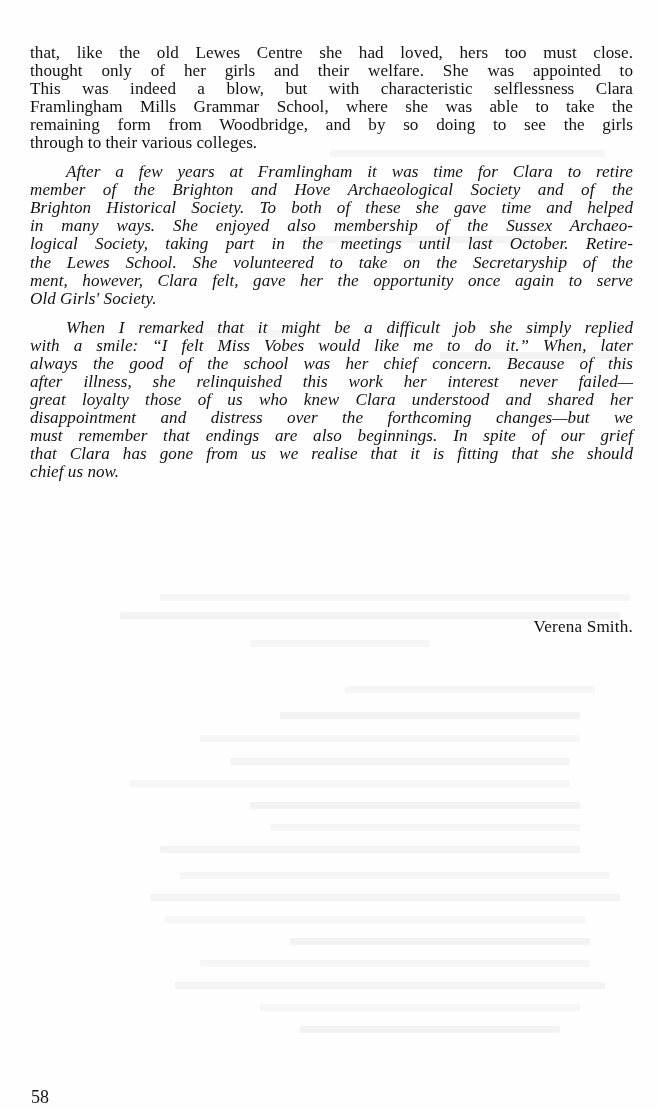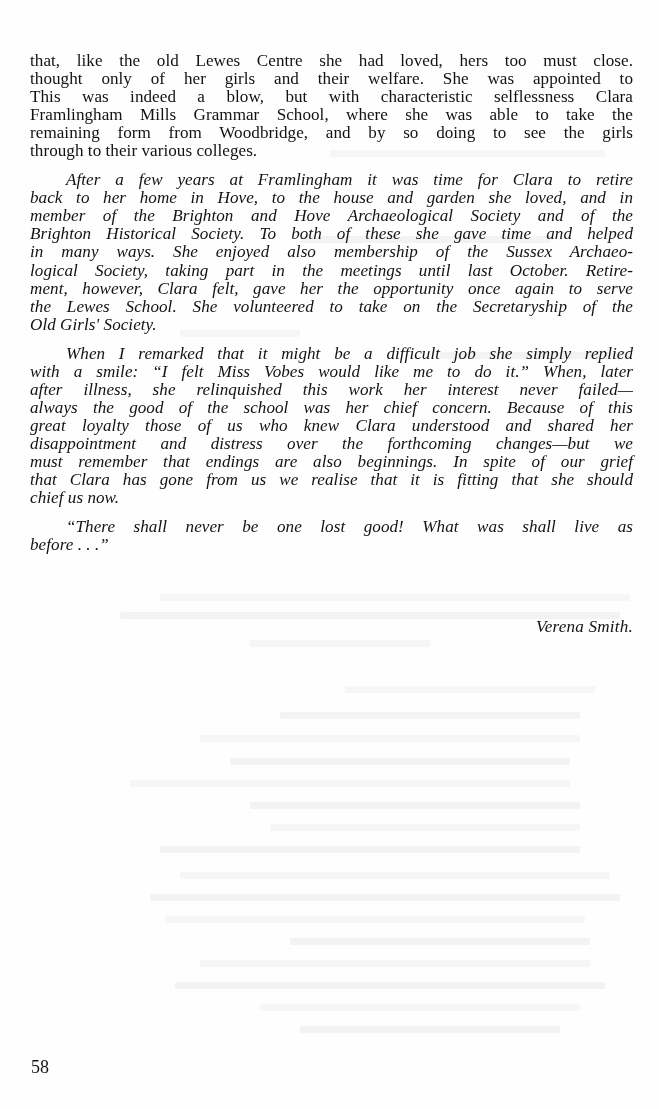--- a/index.html
+++ b/index.html
@@ -37,21 +37,21 @@
     opacity: 0.85;
   }
   .ghost-line.b {
     background: #f1f1f1;
   }
 
   
   #textblock {
     position: absolute;
     left: 30px;
-    top: 52px;
+    top: 44px;
     width: 603px;
     z-index: 2;
   }
 
   .para {
     margin: 0 0 0 0;
     color: #0d0d0d;
   }
   .para + .para {
     margin-top: 11px;
@@ -84,34 +84,33 @@
   }
 
   
   #signature {
     position: absolute;
     left: 30px;
     top: 617px;
     width: 603px;
     text-align: right;
     z-index: 2;
-    font-style: italic;
   }
   #signature .sig {
     font-size: 17.1px;
     line-height: 19px;
     color: #121212;
     letter-spacing: 0.2px;
   }
 
   
   #folio {
     position: absolute;
     left: 31px;
-    top: 1057px;
+    top: 1087px;
     z-index: 2;
   }
   #folio .num {
     font-size: 18px;
     line-height: 20px;
     color: #151515;
   }
 </style>
 </head>
 <body>
@@ -152,46 +151,41 @@
       <span class="ln j">that, like the old Lewes Centre she had loved, hers too must close.</span>
       <span class="ln j">thought only of her girls and their welfare.  She was appointed to</span>
       <span class="ln j">This was indeed a blow, but with characteristic selflessness Clara</span>
       <span class="ln j">Framlingham Mills Grammar School, where she was able to take the</span>
       <span class="ln j">remaining form from Woodbridge, and by so doing to see the girls</span>
       <span class="ln last">through to their various colleges.</span>
     </p>
 
     <p class="para">
       <span class="ln j indent">After a few years at Framlingham it was time for Clara to retire</span>
-      <span class="ln j">back to her home in Hove, to the house and garden she loved, and in</span>
       <span class="ln j">member of the Brighton and Hove Archaeological Society and of the</span>
       <span class="ln j">Brighton Historical Society.  To both of these she gave time and helped</span>
       <span class="ln j">in many ways.  She enjoyed also membership of the Sussex Archaeo-</span>
       <span class="ln j">logical Society, taking part in the meetings until last October.  Retire-</span>
+      <span class="ln j">the Lewes School.  She volunteered to take on the Secretaryship of the</span>
       <span class="ln j">ment, however, Clara felt, gave her the opportunity once again to serve</span>
-      <span class="ln j">the Lewes School.  She volunteered to take on the Secretaryship of the</span>
       <span class="ln last">Old Girls' Society.</span>
     </p>
 
     <p class="para">
       <span class="ln j indent">When I remarked that it might be a difficult job she simply replied</span>
       <span class="ln j">with a smile: “I felt Miss Vobes would like me to do it.”  When, later</span>
+      <span class="ln j">always the good of the school was her chief concern.  Because of this</span>
       <span class="ln j">after illness, she relinquished this work her interest never failed—</span>
-      <span class="ln j">always the good of the school was her chief concern.  Because of this</span>
       <span class="ln j">great loyalty those of us who knew Clara understood and shared her</span>
       <span class="ln j">disappointment and distress over the forthcoming changes—but we</span>
       <span class="ln j">must remember that endings are also beginnings.  In spite of our grief</span>
       <span class="ln j">that Clara has gone from us we realise that it is fitting that she should</span>
       <span class="ln last">chief us now.</span>
     </p>
 
-    <p class="para">
-      <span class="ln j indent">“There shall never be one lost good!  What was shall live as</span>
-      <span class="ln last">before . . .”</span>
-    </p>
 
   </div>
 
   <div id="signature">
     <span class="sig">Verena Smith.</span>
   </div>
 
   <div id="folio">
     <span class="num">58</span>
   </div>

